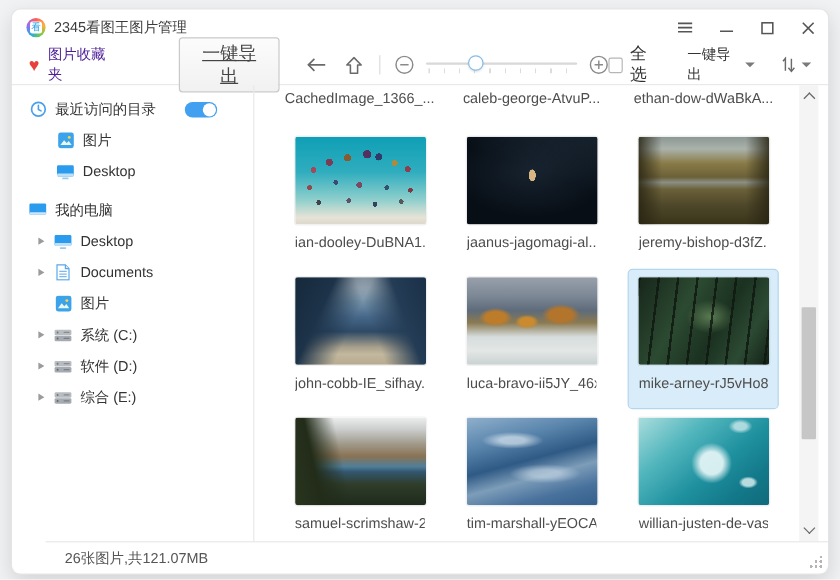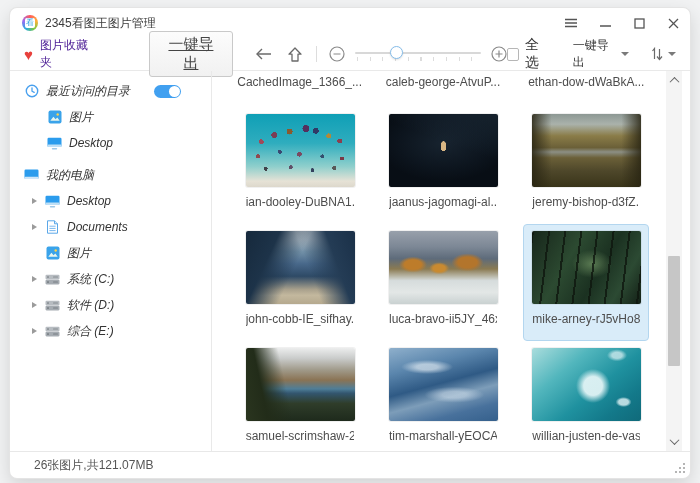--- a/index.html
+++ b/index.html
@@ -52,21 +52,21 @@
     background:#fff; border:1.5px solid #85bdea; box-shadow:0 1px 2px rgba(0,0,0,.12); }
   .right-group { margin-left:auto; display:flex; align-items:center; }
   .checkbox { width:13px; height:13px; border:1px solid #b6b6b6; border-radius:2px; background:#fff; }
   .selall-label { font-size:14px; color:#333; margin-left:6px; }
   .batch { display:flex; align-items:center; margin-left:22px; }
   .batch-label { font-size:12px; color:#333; }
   .caret { width:0; height:0; border-left:4px solid transparent; border-right:4px solid transparent; border-top:4px solid #7a7a7a; margin-left:5px; }
   .sort { display:flex; align-items:center; margin-left:22px; }
   
   .body { flex:1; display:flex; min-height:0; position:relative; }
-  .sidebar { width:202px; flex:0 0 auto; border-right:1px solid #e9e9e9; padding-top:7px; overflow:hidden;font-style:italic; }
+  .sidebar { width:202px; flex:0 0 auto; border-right:1px solid #e9e9e9; padding-top:7px; overflow:hidden; }
   .side-row { height:26px; display:flex; align-items:center; font-size:12px; color:#333; cursor:default; }
   .side-row .icon { width:15px; height:15px; flex:0 0 auto; display:flex; align-items:center; justify-content:center; }
   .side-row .lbl { margin-left:7px; white-space:nowrap; }
   .row-head { padding-left:14px; }
   .row-child { padding-left:37px; }
   .row-tree { padding-left:22px; }
   .arrow-slot { width:13px; flex:0 0 auto; display:flex; align-items:center; }
   .tri { width:0; height:0; border-top:3.5px solid transparent; border-bottom:3.5px solid transparent; border-left:5px solid #9b9b9b; }
   .toggle { margin-left:auto; margin-right:30px; width:27px; height:13px; border-radius:7px; background:#41a0f0; position:relative; }
   .toggle::after { content:""; position:absolute; right:1px; top:1px; width:11px; height:11px; border-radius:50%; background:#fff; }
@@ -85,21 +85,21 @@
   .cell-box .fname { margin-top:8px; max-width:118px; }
   
   .scrollbar { position:absolute; right:8px; top:0; bottom:0; width:16px; background:#f4f4f4; }
   .sb-arrow { position:absolute; left:0; width:16px; height:15px; display:flex; align-items:center; justify-content:center; color:#606060; }
   .sb-arrow.up { top:2px; } .sb-arrow.down { bottom:2px; }
   .sb-thumb { position:absolute; left:2px; width:12px; background:#c6c6c6; border-radius:1px; top:185px; height:110px; }
   .chev { width:7px; height:7px; border-left:1.6px solid #666; border-top:1.6px solid #666; }
   .chev.up { transform:rotate(45deg) translate(1px,1px); }
   .chev.down { transform:rotate(225deg) translate(1px,1px); }
   
-  .statusbar { height:27px; flex:0 0 auto; border-top:1px solid #e8e8e8; display:flex; align-items:center; padding-left:24px; position:relative; }
+  .statusbar { height:27px; flex:0 0 auto; border-top:1px solid #e8e8e8; display:flex; align-items:center; padding-left:16px; position:relative;margin-left:28px; }
   .status-text { font-size:12px; color:#555; }
   .resize-grip { position:absolute; right:4px; bottom:4px; width:12px; height:12px;
     background:
       radial-gradient(1.1px 1.1px at 10px 2px,#b5b5b5 99%,transparent),
       radial-gradient(1.1px 1.1px at 10px 6px,#b5b5b5 99%,transparent),
       radial-gradient(1.1px 1.1px at 10px 10px,#b5b5b5 99%,transparent),
       radial-gradient(1.1px 1.1px at 6px 6px,#b5b5b5 99%,transparent),
       radial-gradient(1.1px 1.1px at 6px 10px,#b5b5b5 99%,transparent),
       radial-gradient(1.1px 1.1px at 2px 10px,#b5b5b5 99%,transparent);
   }

